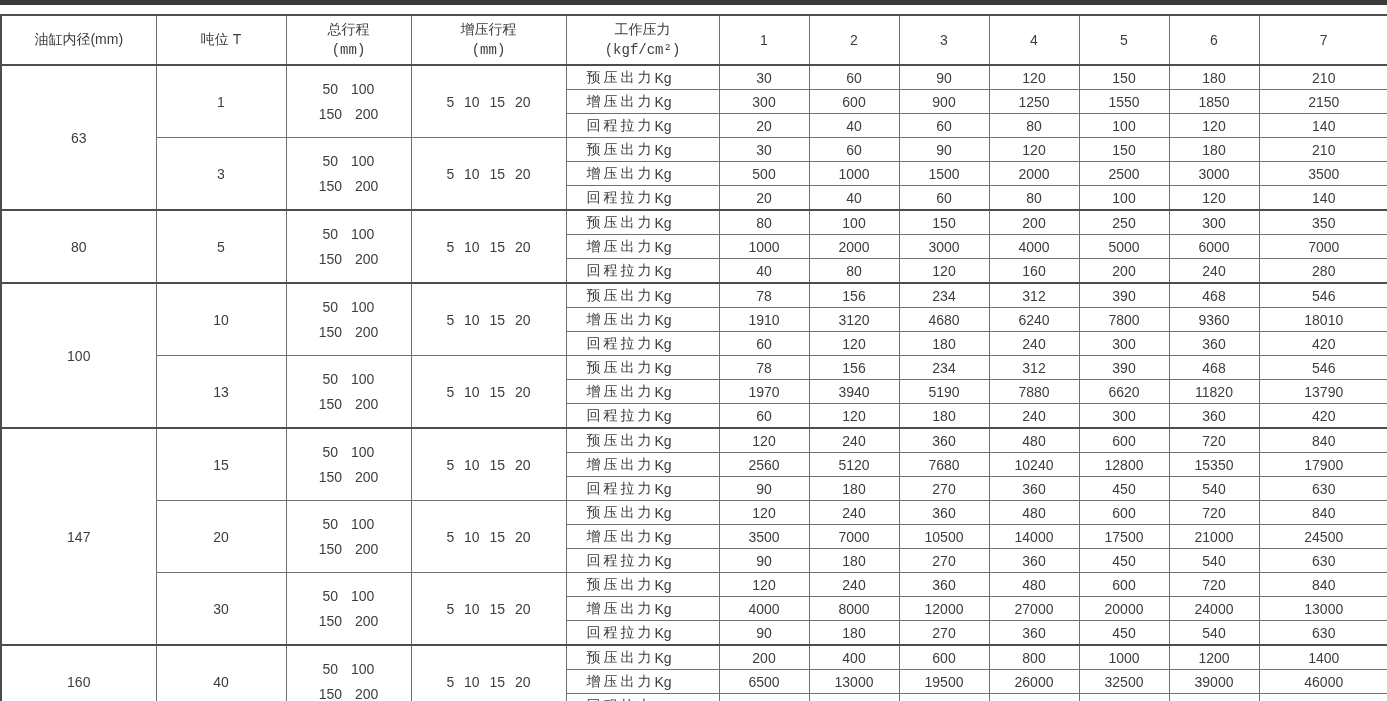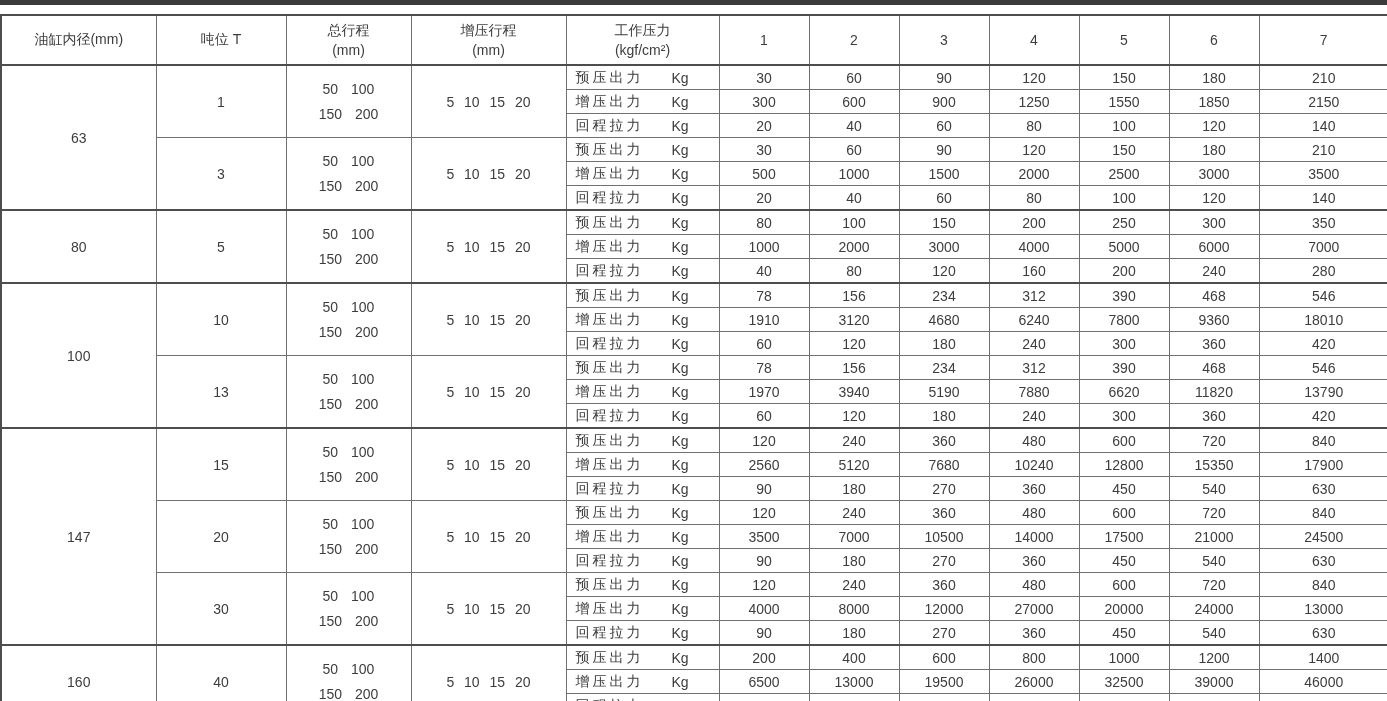--- a/index.html
+++ b/index.html
@@ -31,26 +31,26 @@
     font-weight: normal;
     text-align: center;
     vertical-align: middle;
     overflow: hidden;
   }
   table.spec th:last-child, table.spec td:last-child { border-right: none; }
   thead th { height: 48px; }
   tbody td { height: 23px; }
   tr.group-start td { border-top: 2px solid #4d4d4d; }
   .th-bore, .th-pressure { text-align: left; padding-left: 9px; }
-  .two-line { white-space: pre-line; line-height: 1.45; }
+  .two-line { white-space: pre-line; line-height: 1.45; font-family: Liberation Mono, monospace; }
   .stroke-cell { word-spacing: 9px; line-height: 1.75; white-space: pre-line; margin-top: 32px; }
   .booststroke-cell { word-spacing: 6px; }
   .label-wrap {
-    display: flex; justify-content: space-between; align-items: center;
-    padding: 0 30px 0 9px;
+    display: flex; align-items: center;
+    padding: 0 30px 0 20px;
   }
   .row-label { letter-spacing: 3px; }
 </style>
 </head>
 <body>
 
 <div class="top-rule"></div>
 
 <table class="spec">
   <colgroup>

